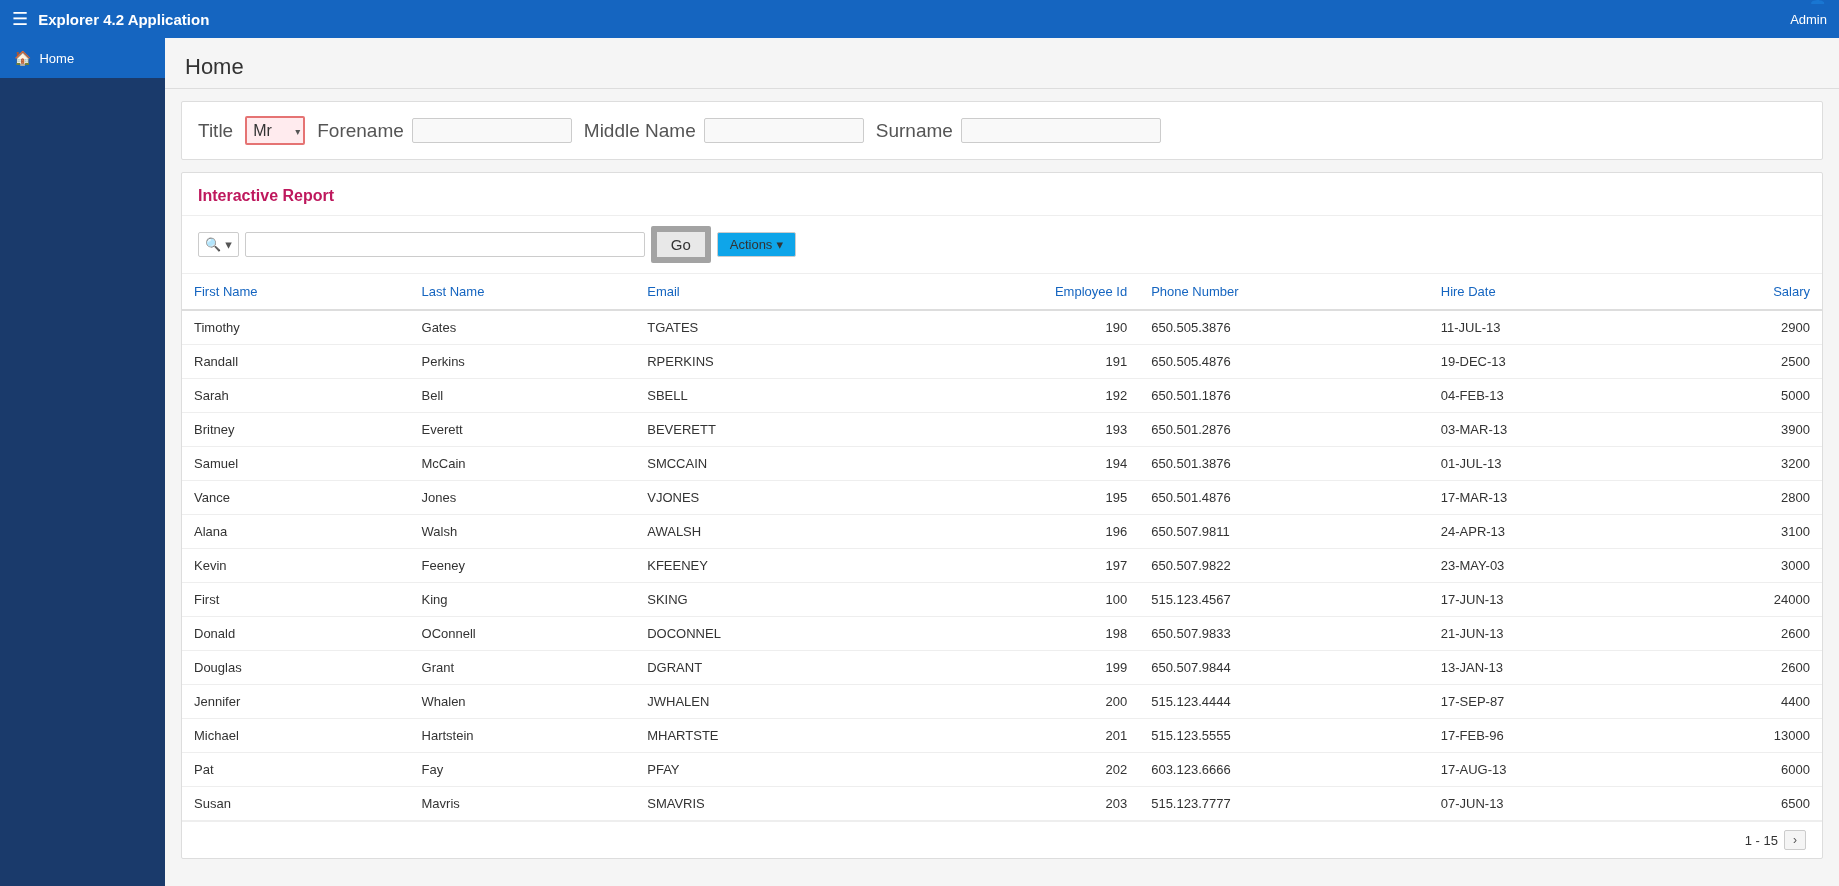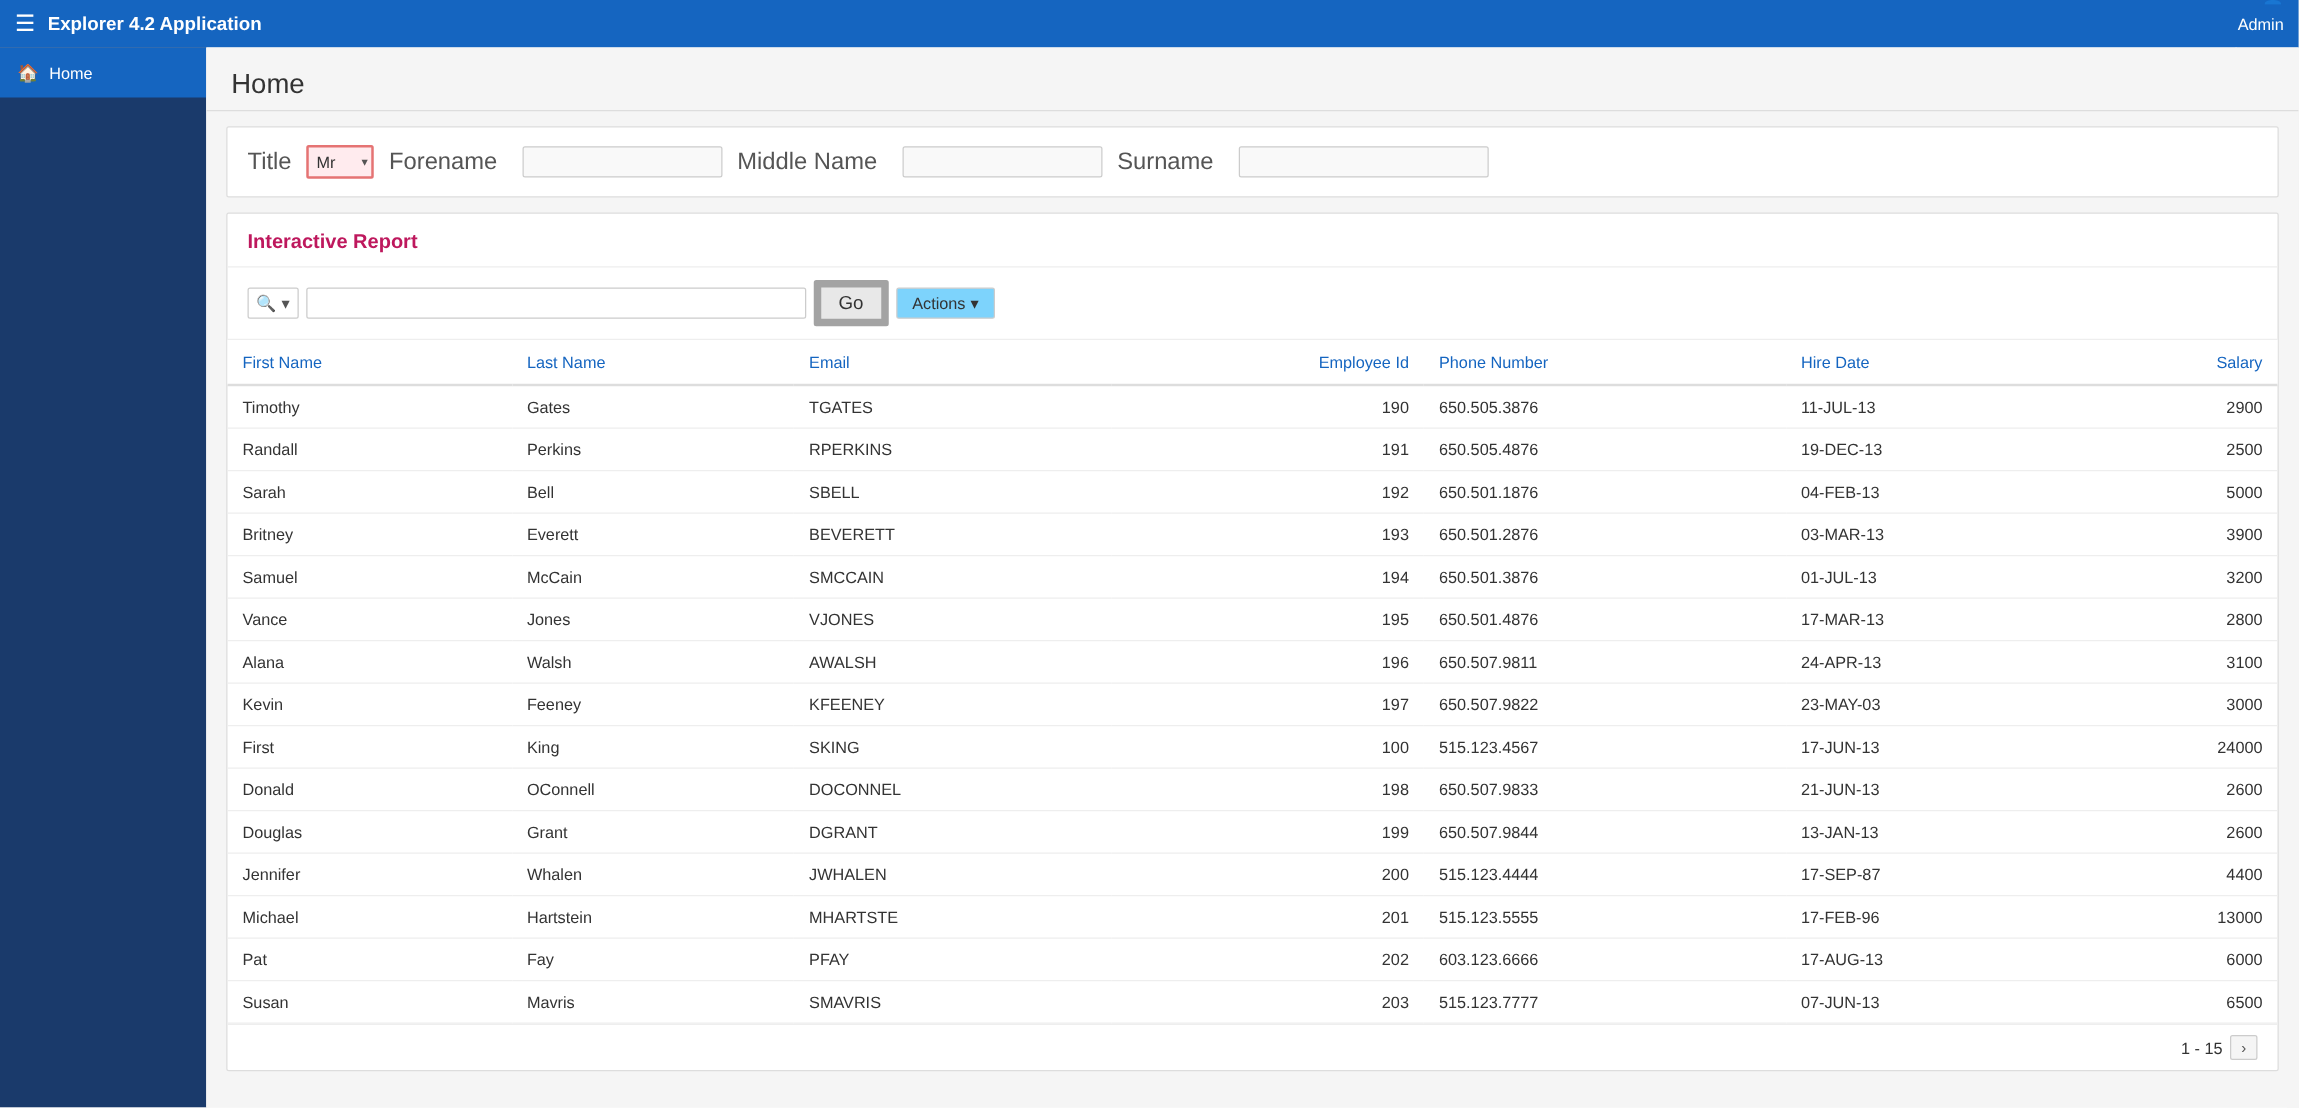--- a/index.html
+++ b/index.html
@@ -68,21 +68,21 @@
       display: flex;
       align-items: center;
       gap: 12px;
       border-radius: 2px;
     }
     .filter-label { color: #555; font-size: 19px; }
     .title-select {
       border: 2px solid #e57373;
       background: #ffebee;
       padding: 4px 6px;
-      font-size: 13px;
+      font-size: 16px;
       color: #333;
       cursor: pointer;
       border-radius: 2px;
       appearance: none;
       padding-right: 20px;
     }
     .select-wrapper { position: relative; display: inline-block; }
     .select-arrow {
       position: absolute;
       right: 5px;
@@ -94,21 +94,21 @@
     }
     .filter-input {
       border: 1px solid #ccc;
       padding: 4px 8px;
       font-size: 13px;
       color: #333;
       background: #f9f9f9;
       border-radius: 2px;
       width: 160px;
     }
-    .filter-label-group { display: flex; align-items: center; gap: 20px; }
+    .filter-label-group { display: flex; align-items: center; gap: 8px; }
 
     
     .report-section {
       background: #fff;
       border: 1px solid #ddd;
       margin: 0 16px 16px 16px;
       border-radius: 2px;
     }
     .report-title {
       font-size: 16px;
@@ -148,21 +148,21 @@
     .go-btn {
       background: #e8e8e8;
       border: 6px solid #a3a3a3;
       padding: 4px 14px;
       font-size: 15px;
       cursor: pointer;
       border-radius: 2px;
       color: #333;
     }
     .actions-btn {
-      background: #7dd3fc;
+      background: #0ea5e9;
       border: 1px solid #ccc;
       padding: 4px 12px;
       font-size: 13px;
       cursor: pointer;
       border-radius: 2px;
       color: #333;
       display: flex;
       align-items: center;
       gap: 4px;
     }

